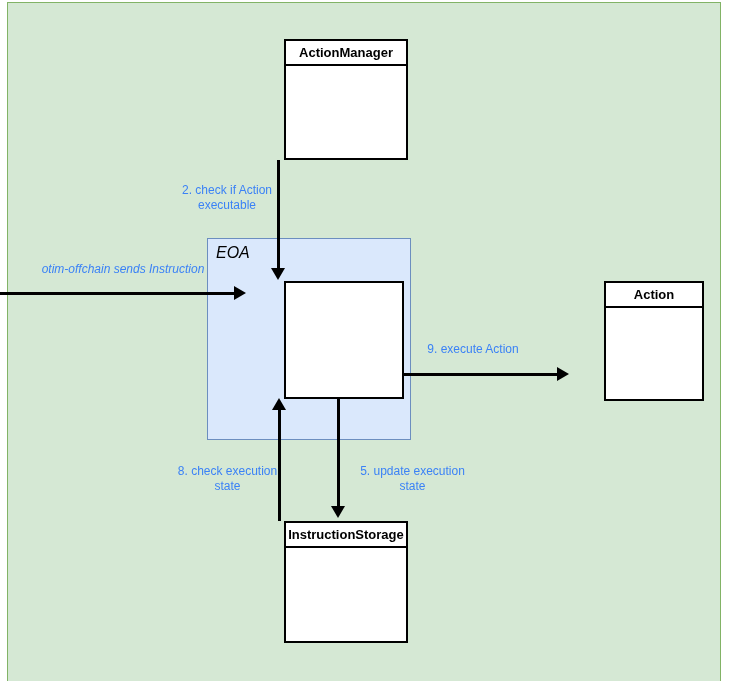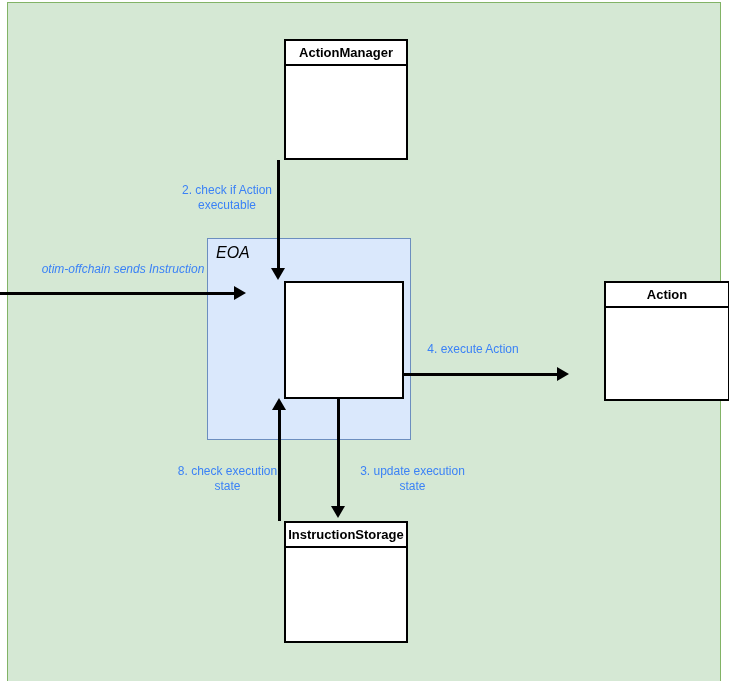--- a/index.html
+++ b/index.html
@@ -129,42 +129,42 @@
   <div class="head-down" style="left:271px; top:268px;"></div>
   <div class="edge-label" style="left:167px; top:183px; width:120px;">2. check if Action
 executable</div>
 
   <div class="edge-line-h" style="left:0px; top:292px; width:240px;"></div>
   <div class="head-right" style="left:234px; top:286px;"></div>
   <div class="edge-label italic" style="left:18px; top:262px; width:210px;font-style:italic;">otim-offchain sends Instruction</div>
 
   <div class="edge-line-h" style="left:367px; top:373px; width:196px;"></div>
   <div class="head-right" style="left:557px; top:367px;"></div>
-  <div class="edge-label" style="left:383px; top:342px; width:180px;">4. execute Action</div>
+  <div class="edge-label" style="left:383px; top:342px; width:180px;">9. execute Action</div>
 
   <div class="edge-line-v" style="left:278px; top:409px; height:112px;"></div>
   <div class="head-up" style="left:272px; top:398px;"></div>
   <div class="edge-label" style="left:165px; top:464px; width:125px;">8. check execution
 state</div>
 
   <div class="edge-line-v" style="left:337px; top:398px; height:110px;"></div>
   <div class="head-down" style="left:331px; top:506px;"></div>
-  <div class="edge-label" style="left:345px; top:464px; width:135px;">3. update execution
+  <div class="edge-label" style="left:345px; top:464px; width:135px;">5. update execution
 state</div>
 
   <div class="uml-box" style="left:247px; top:39px; width:124px; height:121px;">
     <div class="uml-title">ActionManager</div>
     <div class="uml-body"></div>
   </div>
 
   <div class="uml-box" style="left:247px; top:281px; width:120px; height:118px;">
     <div class="uml-body"></div>
   </div>
 
-  <div class="uml-box" style="left:567px; top:281px; width:126px; height:120px;">
+  <div class="uml-box" style="left:567px; top:281px; width:100px; height:120px;">
     <div class="uml-title">Action</div>
     <div class="uml-body"></div>
   </div>
 
   <div class="uml-box" style="left:247px; top:521px; width:124px; height:122px;">
     <div class="uml-title">InstructionStorage</div>
     <div class="uml-body"></div>
   </div>
 
 </div>

